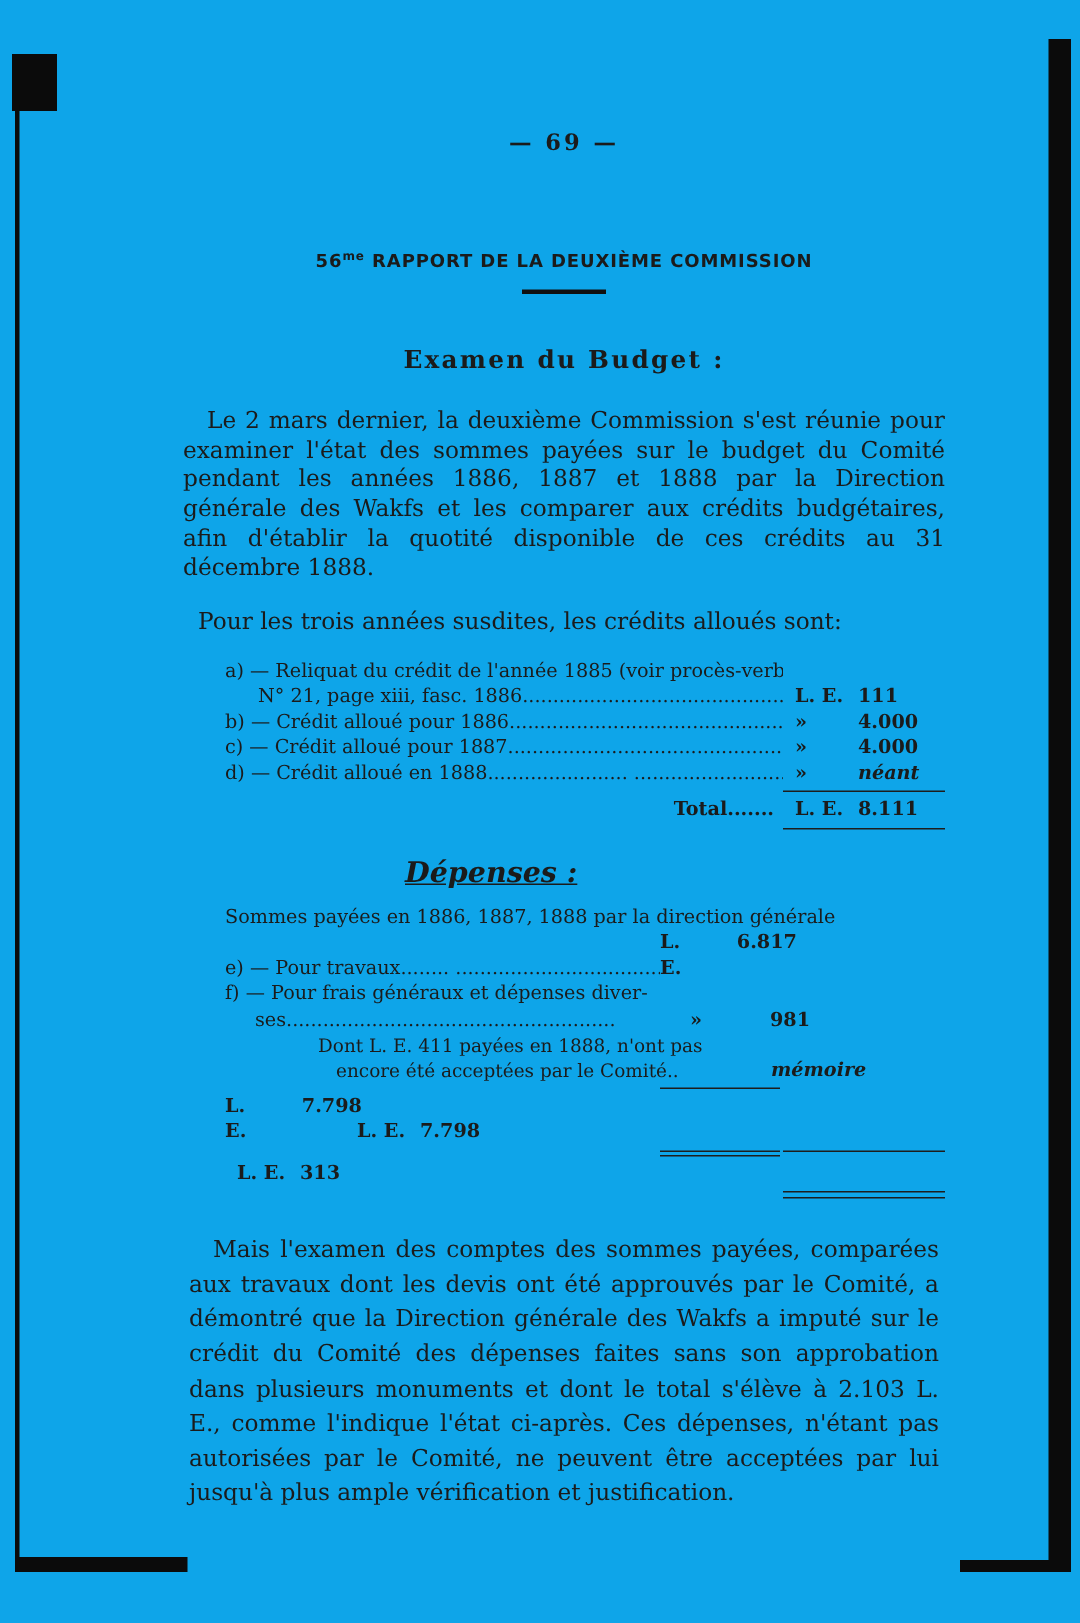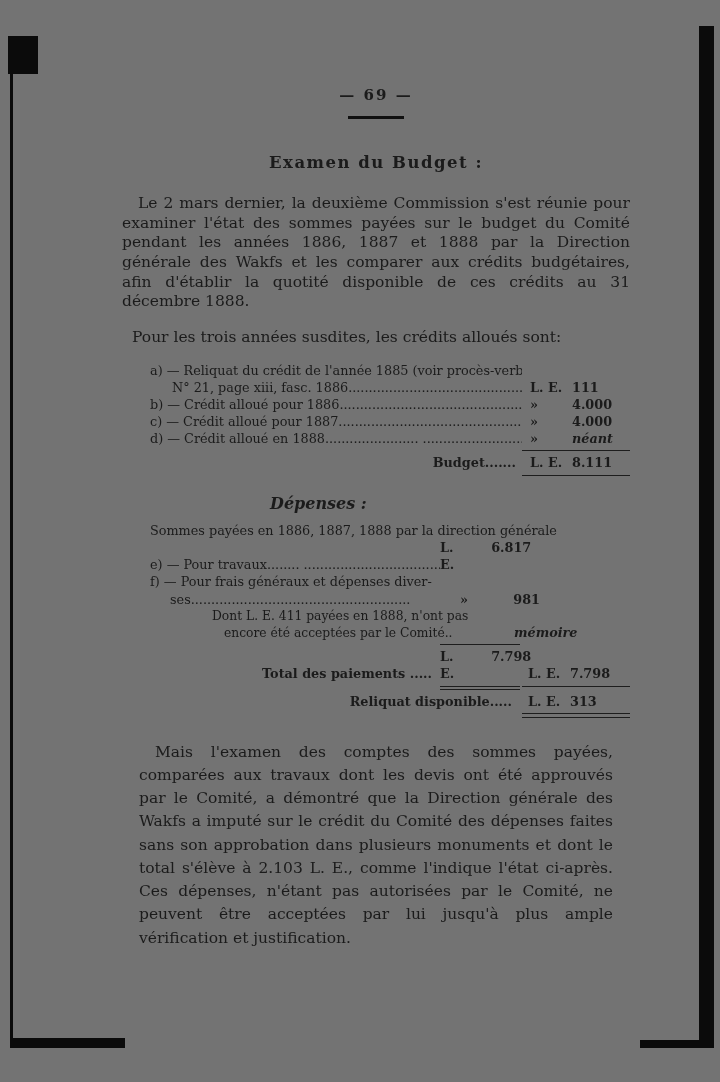--- a/index.html
+++ b/index.html
@@ -1,19 +1,19 @@
 <!DOCTYPE html>
 <html><head>
 <meta charset="utf-8">
 <title>Scanned page — 69</title>
 <style>
   html,body { margin:0; padding:0; background:#ffffff; }
   .sheet {
     position:relative; width:720px; height:1082px;
-    background:#737373; overflow:hidden;
+    background:#0ea5e9; overflow:hidden;
     font-family:"DejaVu Serif", serif; color:#1b1b1b;
   }
   .artifact { position:absolute; background:#0b0b0b; }
   .blob-tl   { left:8px;  top:36px;  width:30px;  height:38px; }
   .line-left { left:10px; top:70px;  width:3px;   height:976px; }
   .bar-right { left:699px;top:26px;  width:15px;  height:1022px; }
   .bar-bl    { left:10px; top:1038px;width:115px; height:10px; }
   .bar-br    { left:640px;top:1040px;width:74px;  height:8px; }
 
   .content { position:absolute; left:122px; top:0; width:508px; }
@@ -44,58 +44,59 @@
   .col-cur { width:50px; padding-left:8px; box-sizing:border-box; font-weight:bold; }
   .col-amt { width:58px; text-align:left; font-weight:bold; }
   .total-label { width:372px; text-align:right; padding-right:6px;
     box-sizing:border-box; font-weight:bold; white-space:nowrap; }
   .rule-row { display:flex; }
   .rule { border-top:1.4px solid #1d1d1d; margin:3px 0; }
   .rule-right { margin-left:auto; width:108px; }
   .rule-mid { margin-left:290px; width:80px; }
   .double { border-bottom:1.4px solid #1d1d1d; height:2.5px; }
 
-  .dep-title { margin:14px 0 0 120px; font-size:16px; font-weight:bold;
-    font-style:italic; }
+  .dep-title { margin:14px 0 0 120px; font-size:19px; font-weight:bold;
+    font-style:italic; text-decoration:underline; }
   .dep-intro { margin-top:8px; }
   .dep-intro .l2 { padding-left:12px; }
 
   .dep-row { display:flex; align-items:flex-end; }
   .dep-label { width:290px; white-space:nowrap; overflow:hidden; }
   .hang-f { padding-left:20px; }
   .note { padding-left:62px; font-size:12.3px; }
   .note2 { padding-left:74px; }
   .dep-mid { width:80px; display:flex; font-weight:bold; }
   .mid-cur { width:34px; }
   .mid-amt { flex:1; text-align:right;margin-left:37px; }
   .right-label { width:290px; text-align:right; padding-right:8px;
     box-sizing:border-box; font-weight:bold; white-space:nowrap; }
   .reliquat-label { width:370px; text-align:right; padding-right:8px;
     box-sizing:border-box; font-weight:bold; white-space:nowrap; }
   .italic { font-style:italic; }
   .mem { flex:1; font-weight:bold; }
 
-  .closing { margin:20px 17px 0; text-align:justify; font-size:15.5px;
+  .closing { margin:20px 4px 0; text-align:justify; font-size:15.5px;
     line-height:1.5; text-indent:16px; }
 </style>
 </head>
 <body>
 
 <div class="sheet">
 
   <div class="artifact blob-tl"></div>
   <div class="artifact line-left"></div>
   <div class="artifact bar-right"></div>
   <div class="artifact bar-bl"></div>
   <div class="artifact bar-br"></div>
 
   <div class="content">
 
     <div class="page-number">— 69 —</div>
 
+    <div class="report-header"><span>56</span><sup>me</sup><span> RAPPORT DE LA DEUXIÈME COMMISSION</span></div>
     <div class="header-rule"></div>
 
     <div class="section-title">Examen du Budget :</div>
 
     <p class="body-para indent">Le 2 mars dernier, la deuxième Commission s'est réunie pour examiner l'état des sommes payées sur le budget du Comité pendant les années 1886, 1887 et 1888 par la Direction générale des Wakfs et les comparer aux crédits budgétaires, afin d'établir la quotité disponible de ces crédits au 31 décembre 1888.</p>
     <p class="body-para lead-in">Pour les trois années susdites, les crédits alloués sont:</p>
 
     <div class="fin-table">
 
       <div class="fin-row">
@@ -123,21 +124,21 @@
         <div class="col-label">d) — Crédit alloué en 1888....................... .........................</div>
         <div class="col-cur">»</div>
         <div class="col-amt italic">néant</div>
       </div>
 
       <div class="rule-row">
         <div class="rule rule-right"></div>
       </div>
 
       <div class="fin-row">
-        <div class="total-label">Budget.......</div>
+        <div class="total-label">Total.......</div>
         <div class="col-cur">L. E.</div>
         <div class="col-amt">8.111</div>
       </div>
 
       <div class="rule-row">
         <div class="rule rule-right"></div>
       </div>
 
       <div class="dep-title">Dépenses :</div>
 
@@ -172,36 +173,34 @@
         <div class="dep-mid">
           <span class="mem italic">mémoire</span>
         </div>
       </div>
 
       <div class="rule-row">
         <div class="rule rule-mid"></div>
       </div>
 
       <div class="dep-row">
-        <div class="right-label">Total des paiements .....</div>
         <div class="dep-mid">
           <span class="mid-cur">L. E.</span>
           <span class="mid-amt">7.798</span>
         </div>
         <div class="col-cur">L. E.</div>
         <div class="col-amt">7.798</div>
       </div>
 
       <div class="rule-row">
         <div class="rule rule-mid double"></div>
         <div class="rule rule-right"></div>
       </div>
 
       <div class="dep-row">
-        <div class="reliquat-label">Reliquat disponible.....</div>
         <div class="col-cur">L. E.</div>
         <div class="col-amt">313</div>
       </div>
 
       <div class="rule-row">
         <div class="rule rule-right double"></div>
       </div>
 
     </div>
 

